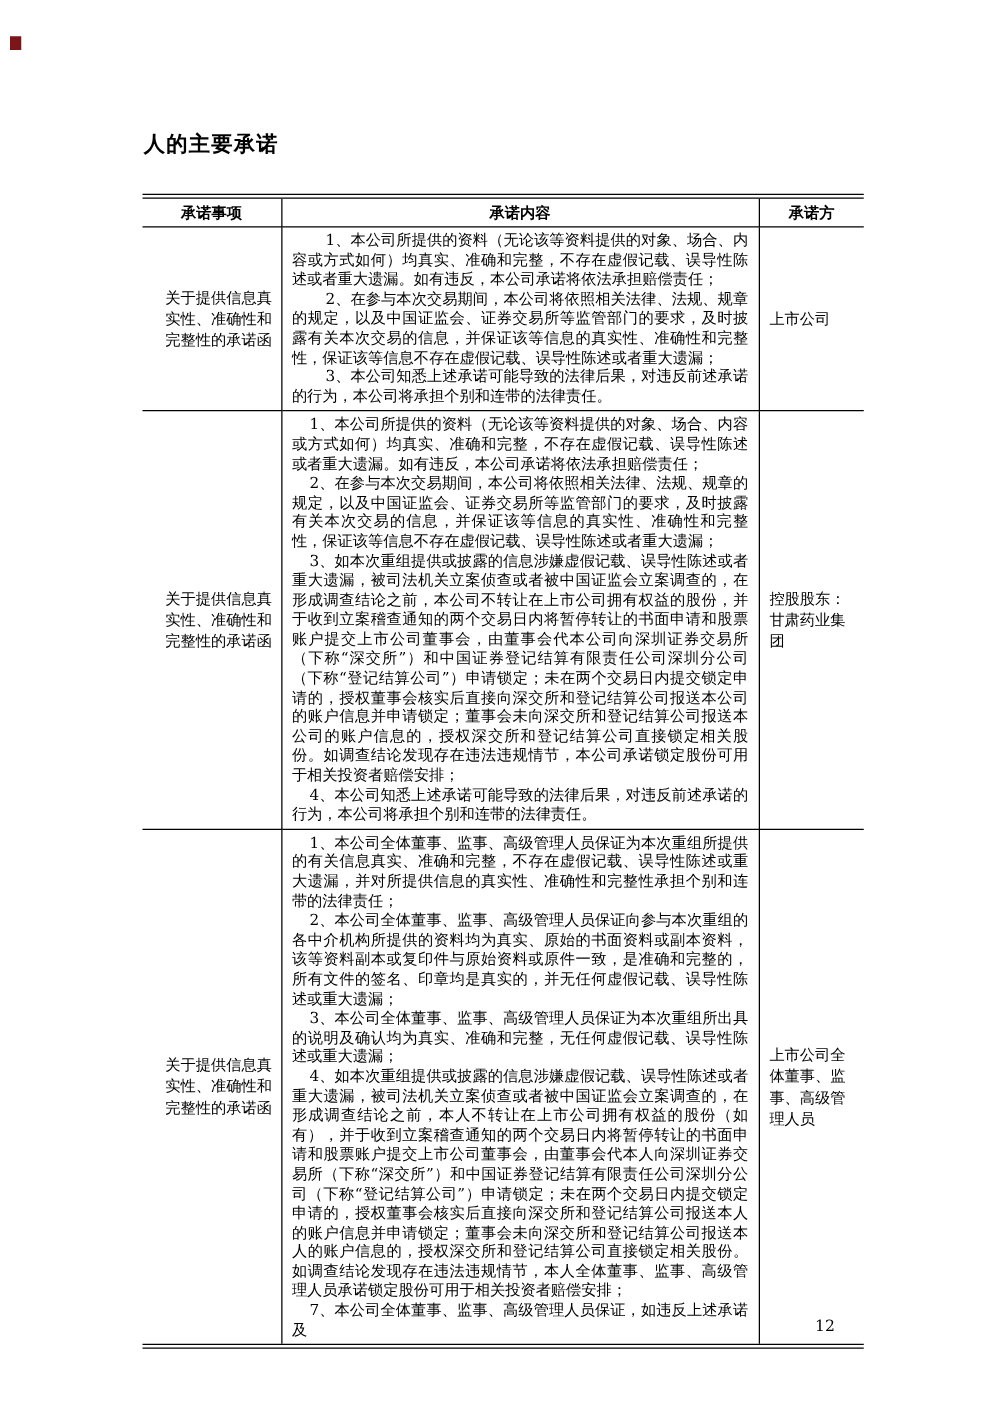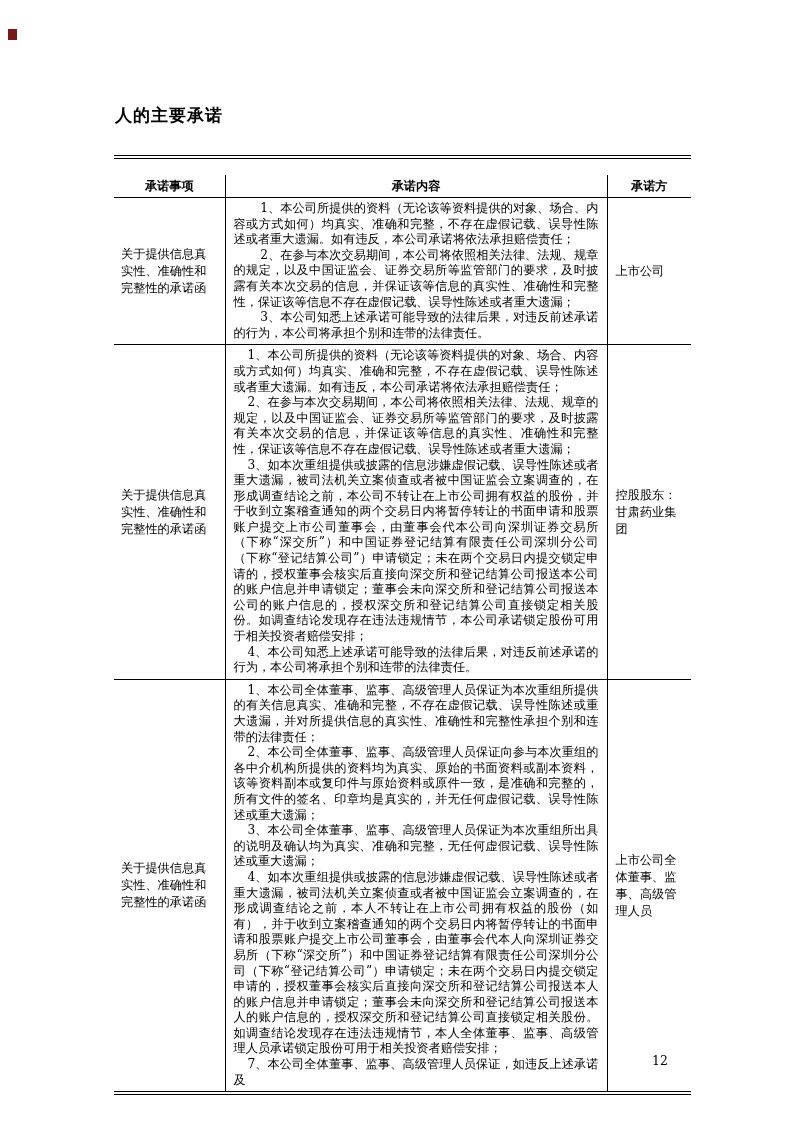--- a/index.html
+++ b/index.html
@@ -24,35 +24,34 @@
   }
   .table-wrap {
     position:absolute; left:114px; top:155px; width:577px;
     border-top:4px double #000;
     border-bottom:4px double #000;
   }
   table.commit-table {
     border-collapse:collapse; table-layout:fixed;
     width:577px;
     font-size:12.2px;
-    margin-top:16px;
   }
   .commit-table th, .commit-table td {
     border:1px solid #000;
   }
   .commit-table th { border-top:none; }
   .commit-table tbody tr:last-child td { border-bottom:none; }
   .commit-table th:first-child, .commit-table td:first-child { border-left:none; }
   .commit-table th:last-child, .commit-table td:last-child { border-right:none; }
   .commit-table th {
     font-weight:bold; text-align:center;
     height:22px; font-size:12.2px; padding:0 2px;
   }
   td.cell-item {
-    text-align:left; vertical-align:middle;
+    text-align:right; vertical-align:middle;
     padding:4px 7px; line-height:17px; font-size:12.2px;
   }
   td.cell-content {
     vertical-align:middle; padding:3px 8px;
   }
   td.cell-content p {
     margin:0; text-align:justify;
     line-height:15.6px; font-size:12.2px;
     text-indent:1.15em;
   }

